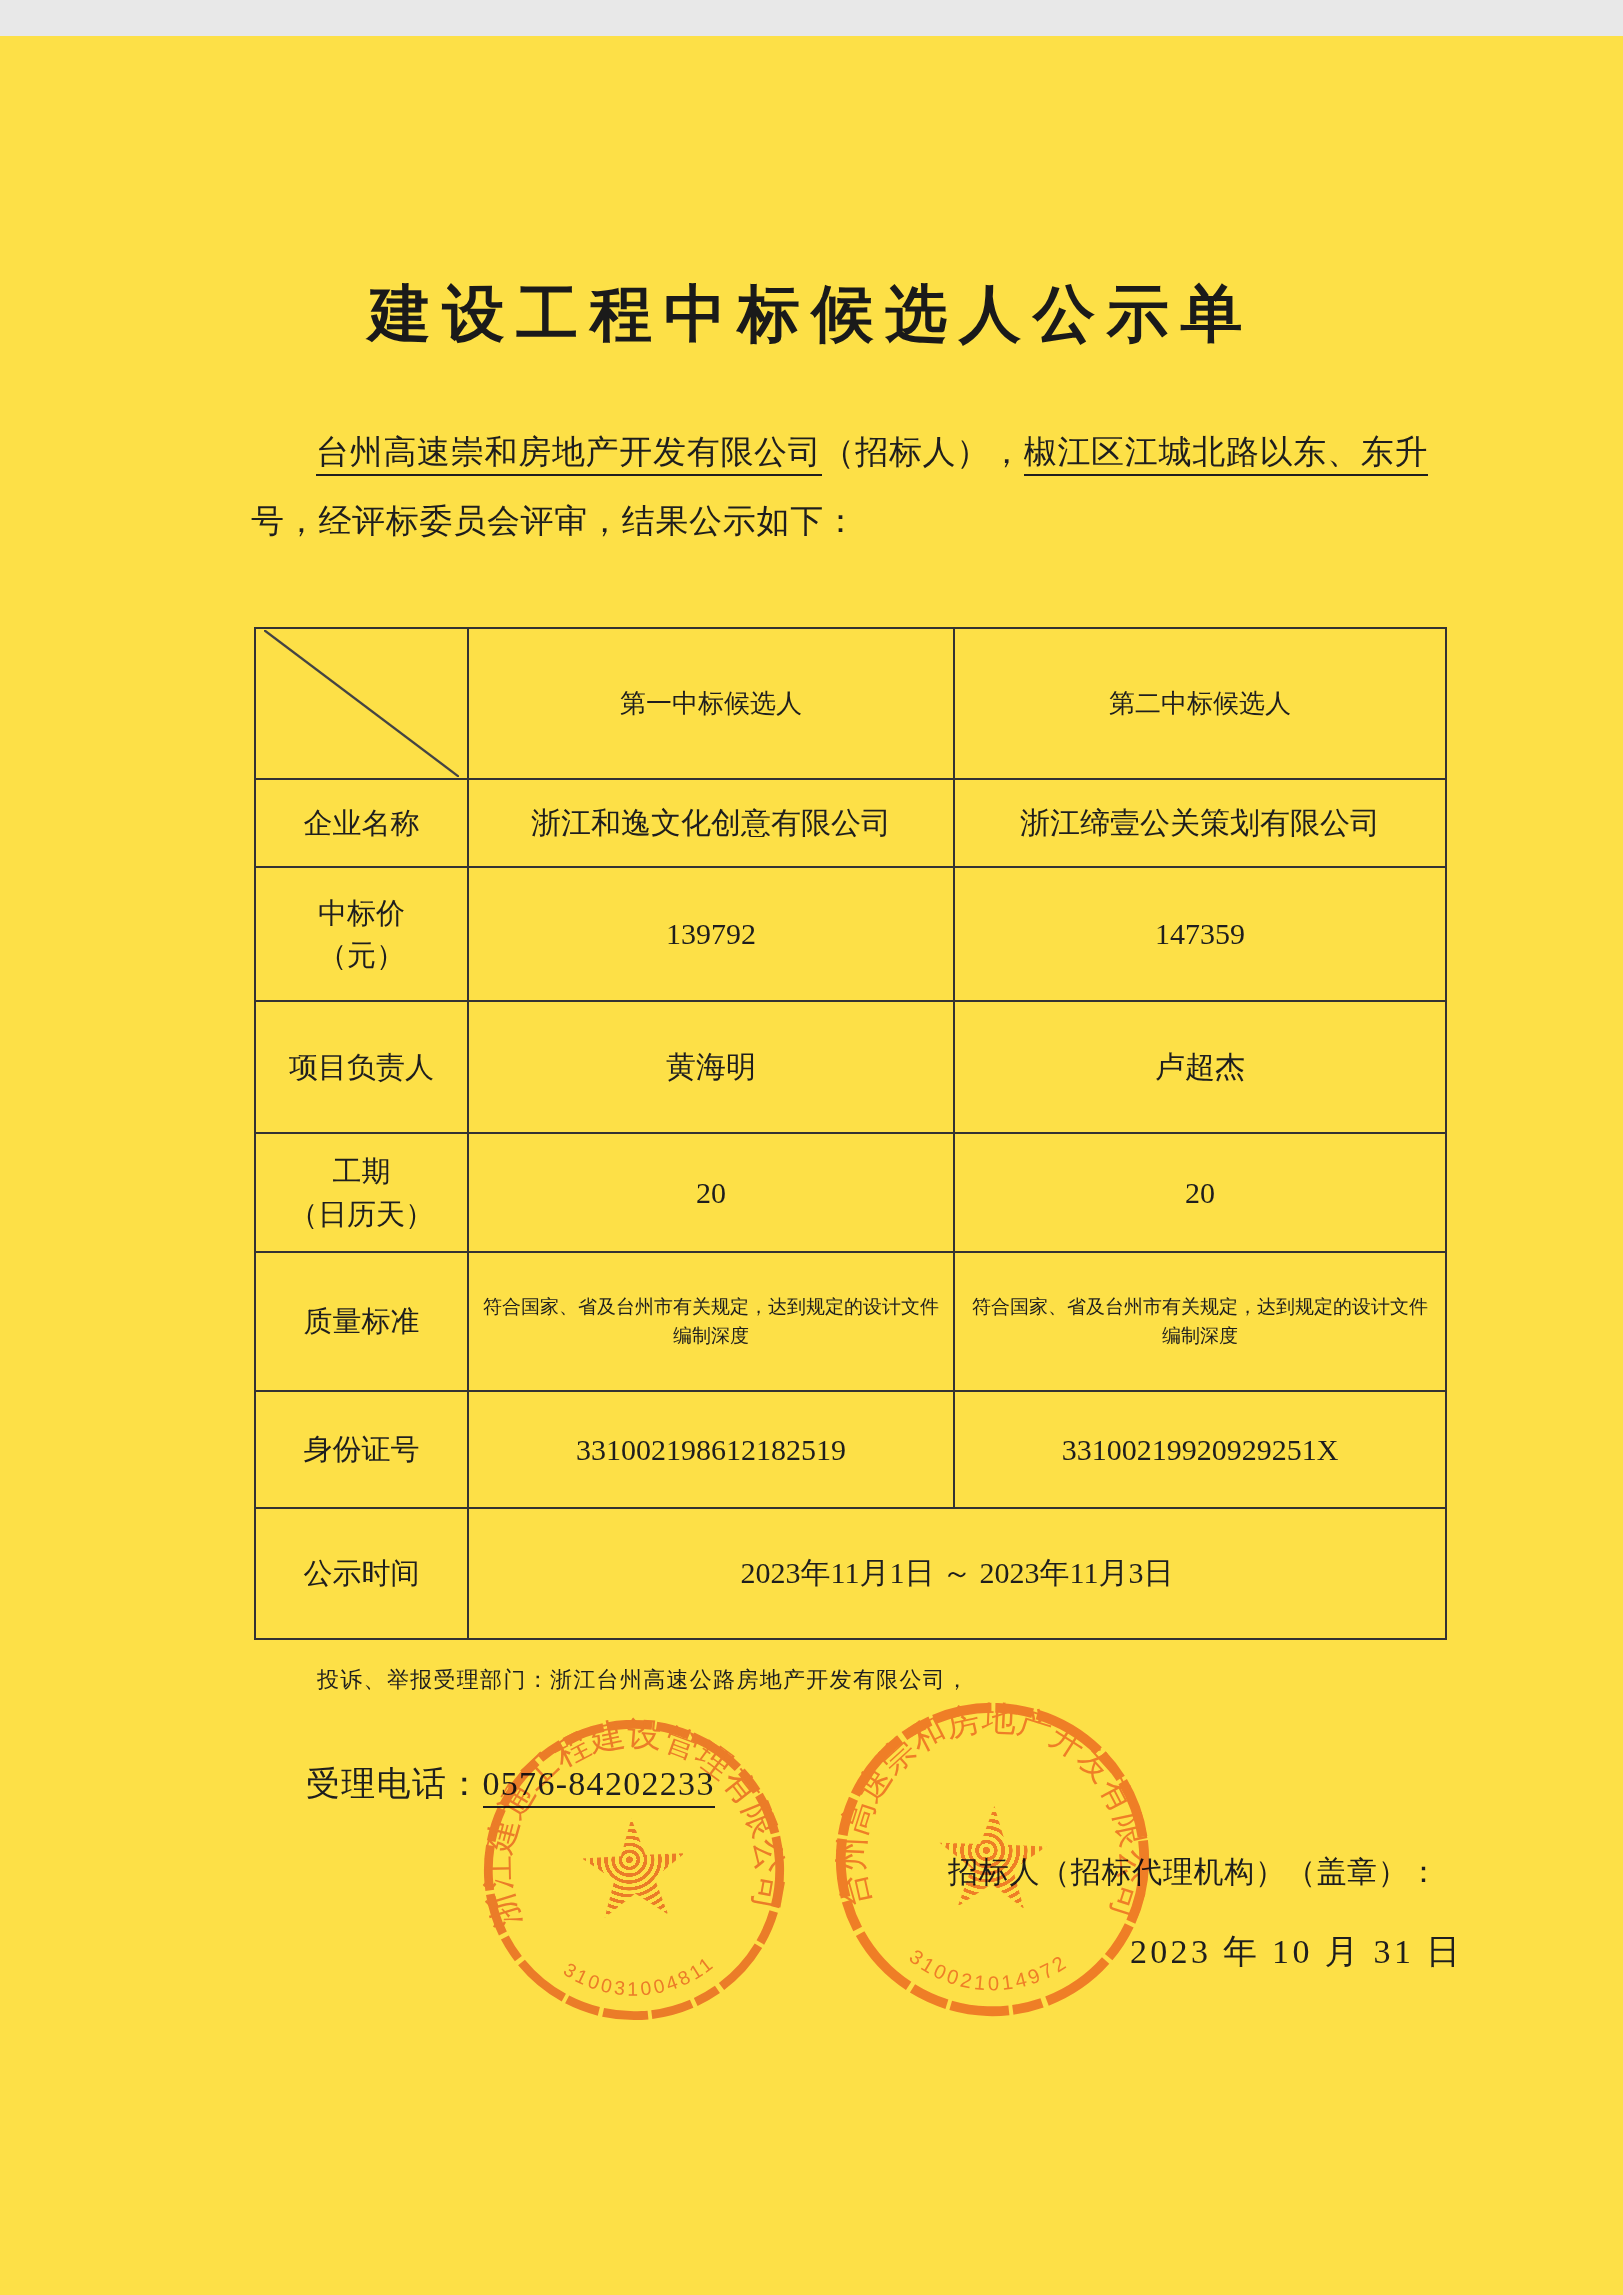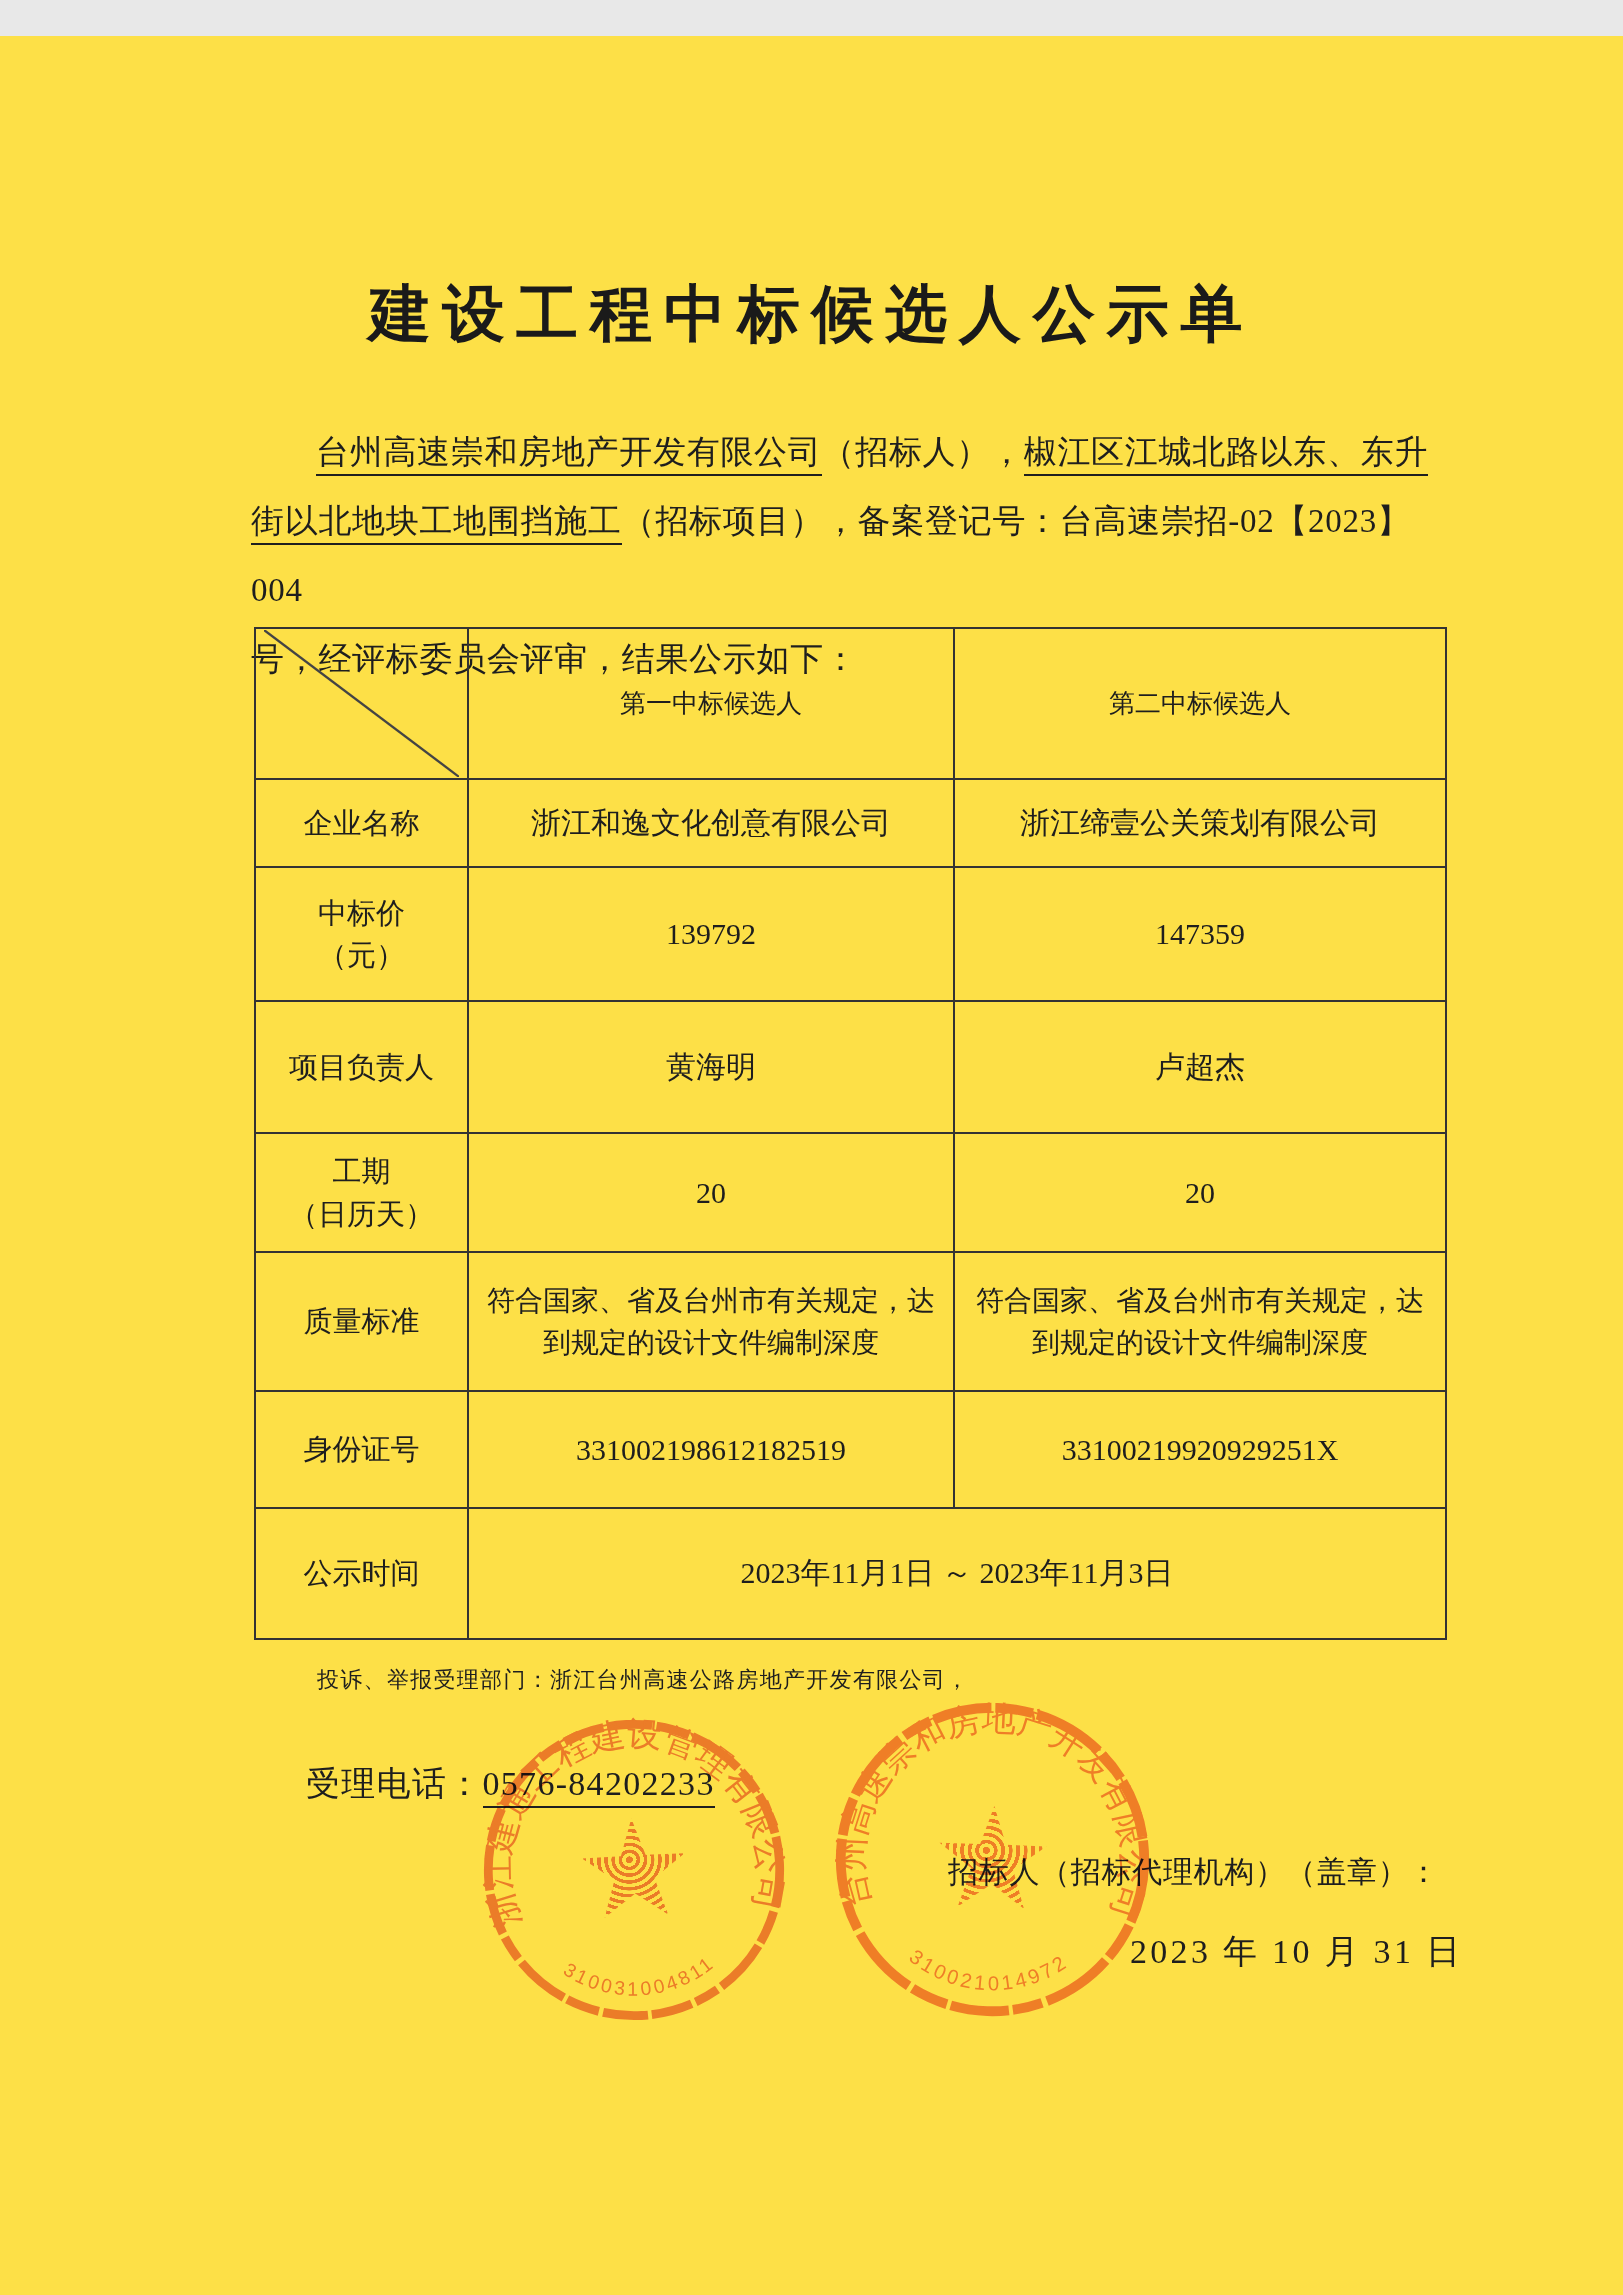--- a/index.html
+++ b/index.html
@@ -32,21 +32,21 @@
     text-align:center; font-size:30px; color:#1e1e1e;
   }
   .tbl td { border:2px solid #333; vertical-align:middle; padding:0 7.9px; }
   .tbl { border:2.6px solid #333;padding-left:17px; }
   .c0 { width:213px; } .c1 { width:486px; } .c2 { width:492px; }
   .h0 { height:151px; } .h1 { height:88px; } .h2 { height:134px; }
   .h3 { height:132px; } .h4 { height:119px; } .h5 { height:139px; }
   .h6 { height:117px; } .h7 { height:131px; }
   .hdr { font-size:26px; }
   .label { font-size:29px; white-space:pre-line; line-height:1.45; }
-  .wrapcell { font-size:28px; line-height:1.5;border-radius:19px; }
+  .wrapcell { font-size:19px; line-height:1.5;border-radius:19px; }
   .diag { padding:0; }
   .diag svg { display:block; width:100%; height:147px; }
   .complaint {
     position:absolute; left:252px; top:1629px; margin:0;
     font-size:22px; text-indent:65px; letter-spacing:1.3px;
   }
   .phone {
     position:absolute; left:306px; top:1725px; margin:0;
     font-size:34px; letter-spacing:1.3px;
   }
@@ -68,21 +68,20 @@
 </style>
 </head>
 <body>
 
 <div class="page">
 
   <h1 class="title">建设工程中标候选人公示单</h1>
 
   <div class="intro">
     <p class="l1"><span class="u">台州高速崇和房地产开发有限公司</span><span>（招标人），</span><span class="u">椒江区江城北路以东、东升</span></p>
-    <p><span class="u">街以北地块工地围挡施工</span><span>（招标项目），备案登记号：台高速崇招-02【2023】004</span></p>
     <p>号，经评标委员会评审，结果公示如下：</p>
   </div>
 
   <table class="tbl">
     <colgroup>
         <col class="c0">
         <col class="c1">
         <col class="c2">
       </colgroup>
     <tbody>

